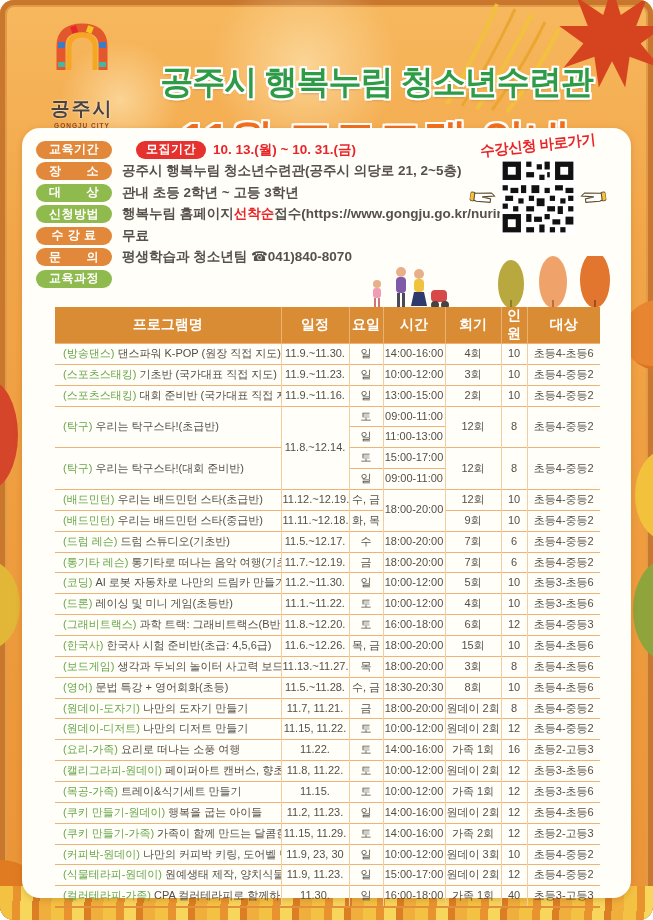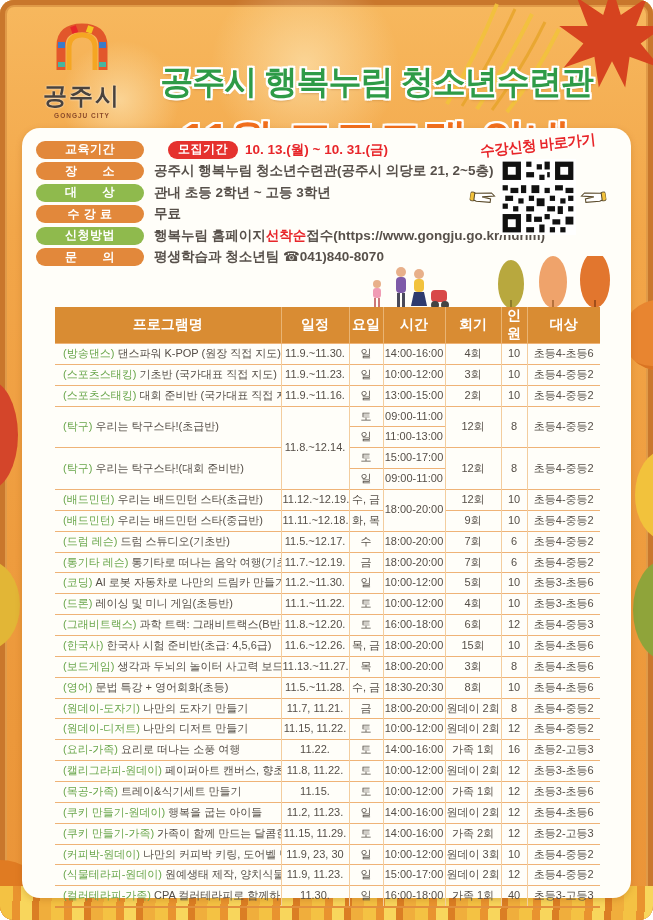--- a/index.html
+++ b/index.html
@@ -23,35 +23,35 @@
   .eb3 { width:64px; height:100px; right:-44px; top:560px; background:#8FA43A; }
   .eb4 { width:60px; height:110px; left:-42px; top:380px; background:#D4452A; }
   .eb5 { width:66px; height:90px; left:-46px; top:560px; background:#E2B636; }
   .eb6 { width:80px; height:60px; left:-40px; top:860px; background:#E07B22; }
   .stripes { position:absolute; left:0; right:0; bottom:0; height:34px;
     background:repeating-linear-gradient(92deg,#F4C243 0 13px,#E9932F 13px 21px,#F8D65C 21px 33px,#DB7E24 33px 40px,#F0AE3C 40px 52px); 
     box-shadow:inset 0 0 0 5px rgba(201,119,44,.0); }
 
   
   .logo { position:absolute; left:36px; top:22px; width:92px; text-align:center; }
-  .logo .city { font-size:24px; font-weight:bold; color:#4A423C; letter-spacing:2px; margin-top:2px; text-shadow:0 0 2px #fff; }
+  .logo .city { font-size:19px; font-weight:bold; color:#4A423C; letter-spacing:2px; margin-top:18px; text-shadow:0 0 2px #fff; }
   .logo .city-en { font-size:6.5px; font-weight:bold; color:#8A4A2A; letter-spacing:1px; }
   .title-wrap { position:absolute; left:110px; right:10px; top:20px; text-align:center;margin-top:40px; }
   .t-outline { text-shadow:-2px 0 0 #fff,2px 0 0 #fff,0 -2px 0 #fff,0 2px 0 #fff,-2px -2px 0 #fff,2px 2px 0 #fff,-2px 2px 0 #fff,2px -2px 0 #fff,0 3px 2px rgba(120,60,0,.25); }
   .title1 { font-size:33px; font-weight:bold; color:#2E9B47; letter-spacing:-1px; }
   .title2 { font-size:44px; font-weight:bold; color:#F26F1D; letter-spacing:1px; margin-top:6px; }
 
   
   .panel { position:absolute; left:22px; top:128px; width:609px; height:770px;
     background:#FFFEF9; border-radius:18px; box-shadow:0 2px 6px rgba(150,80,10,.25); }
 
   
   .info { position:absolute; left:14px; top:11px; width:470px; }
   .info-row { display:flex; align-items:center; height:21.5px; white-space:nowrap; }
-  .pill { display:inline-flex; align-items:center; justify-content:center; width:108px; height:18px;
+  .pill { display:inline-flex; align-items:center; justify-content:center; width:76px; height:18px;
     border-radius:10px; color:#fff; font-size:12px; font-weight:bold; flex:0 0 auto; letter-spacing:.5px; }
   .pill.orange { background:#E2883B; }
   .pill.green  { background:#8FBA4D; }
   .pill.red    { width:70px; background:#E5322E; margin:0 7px 0 14px; }
   .info-text { margin-left:10px; font-size:13.5px; font-weight:bold; color:#57504A; display:inline-flex; align-items:center; }
   .red-text { color:#E8262A; }
 
   
   .qr-block { position:absolute; right:18px; top:8px; width:150px; text-align:center; }
   .qr-caption { display:inline-block; transform:rotate(-6deg); color:#E8262A; font-weight:bold; font-size:14.5px; letter-spacing:-.5px; margin-bottom:4px; }
@@ -143,38 +143,42 @@
             <span>공주시 행복누림 청소년수련관(공주시 의당로 21, 2~5층)</span>
           </span>
         </div>
         <div class="info-row">
           <span class="pill green">대　　상</span>
           <span class="info-text">
             <span>관내 초등 2학년 ~ 고등 3학년</span>
           </span>
         </div>
         <div class="info-row">
-          <span class="pill orange">수 강 료</span>
-          <span class="info-text">
-            <span>무료</span>
-          </span>
-        </div>
-        <div class="info-row">
           <span class="pill green">신청방법</span>
           <span class="info-text">
             <span>행복누림 홈페이지 </span>
             <span class="red-text">선착순</span>
             <span> 접수(https://www.gongju.go.kr/nurim)</span>
           </span>
         </div>
         <div class="info-row">
+          <span class="pill orange">수 강 료</span>
+          <span class="info-text">
+            <span>무료</span>
+          </span>
+        </div>
+        <div class="info-row">
           <span class="pill orange">문　　의</span>
           <span class="info-text">
             <span>평생학습과 청소년팀 ☎041)840-8070</span>
           </span>
+        </div>
+        <div class="info-row">
+          <span class="pill green">교육과정</span>
+          <span class="info-text"></span>
         </div>
       </div>
 
     <div class="qr-block">
       <div class="qr-caption">수강신청 바로가기</div>
       <div class="qr-row">
         <svg class="hand left" viewBox="0 0 30 24">
           <rect x="0" y="8" width="6" height="10" rx="2" fill="#F2C23C" stroke="#5A4A2A" stroke-width="1"></rect>
           <path d="M5,9 L24,6 L28,9 L14,12 L24,13 L24,17 L8,18 L5,17 Z" fill="#fff" stroke="#5A4A2A" stroke-width="1.2"></path>
         </svg>

